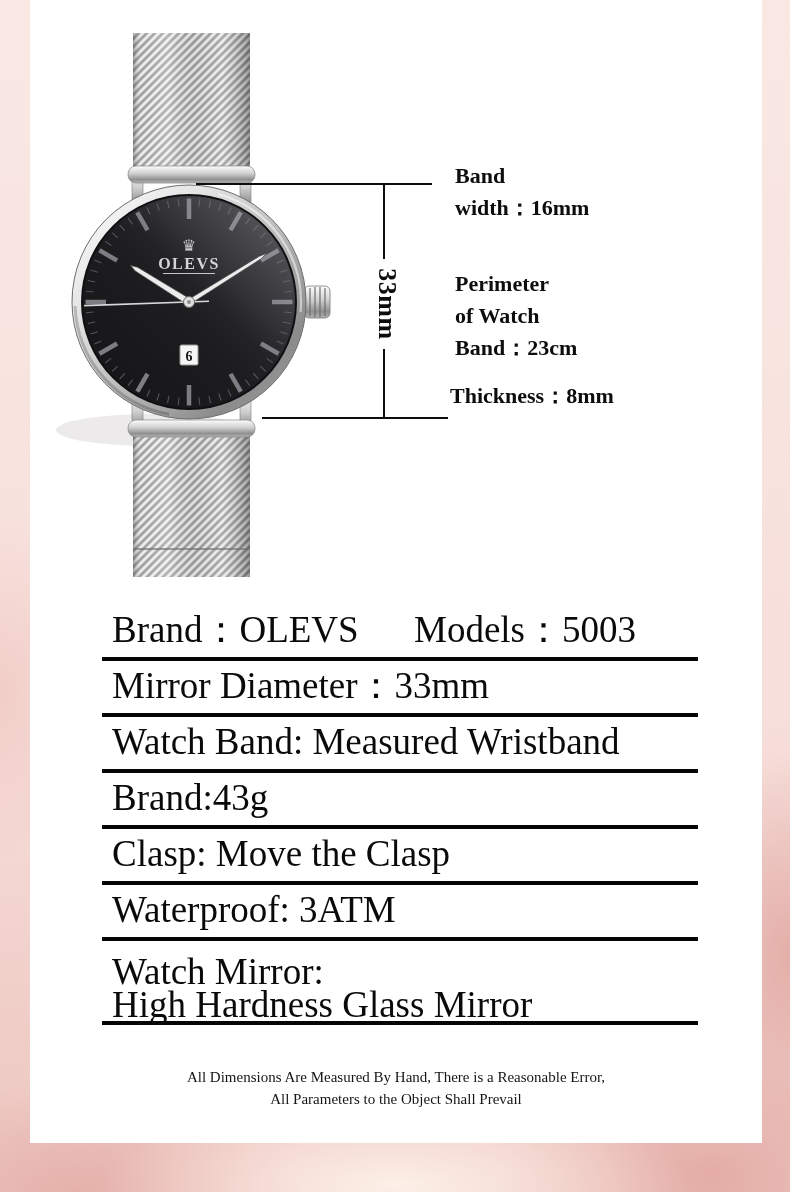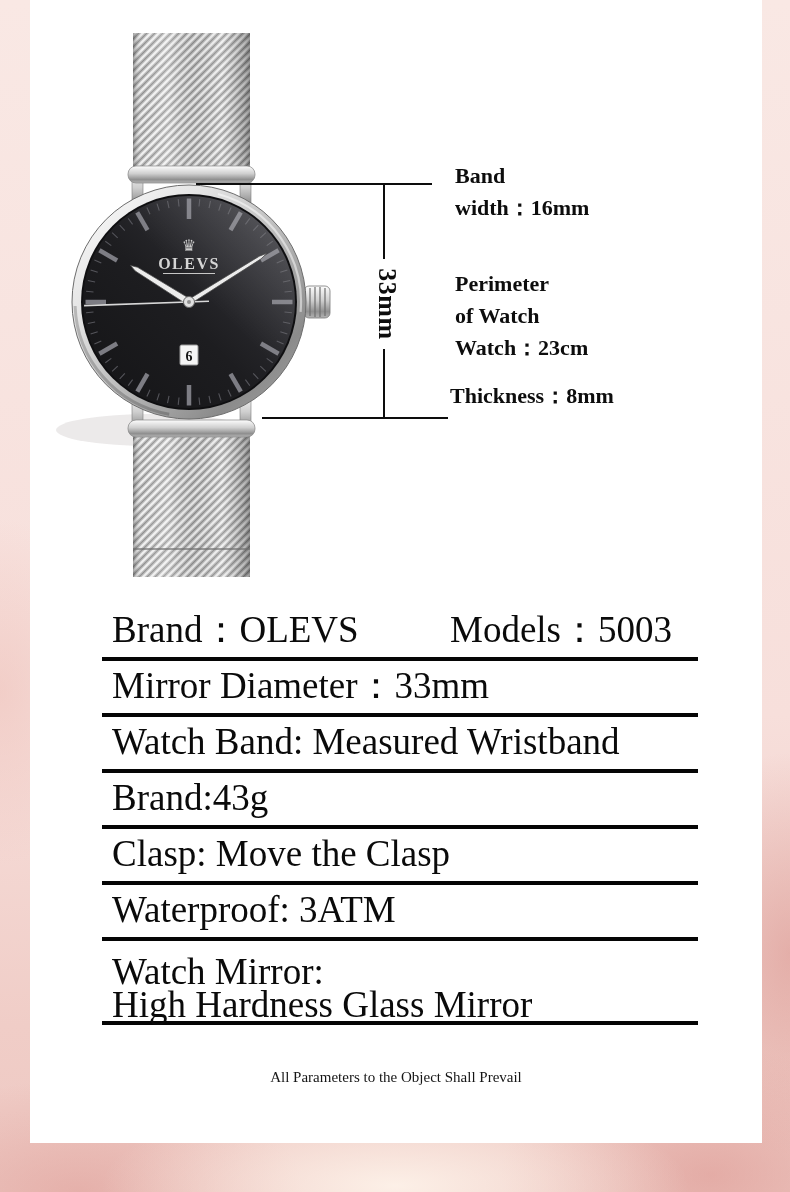--- a/index.html
+++ b/index.html
@@ -27,21 +27,21 @@
     font-size:26px;font-weight:bold;color:#0d0d0d;letter-spacing:0.5px;}
   .anno{position:absolute;color:#0d0d0d;font-size:22px;font-weight:bold;line-height:32px;}
   .anno span{display:block;}
   .anno-band{left:455px;top:160px;}
   .anno-perimeter{left:455px;top:268px;}
   .anno-dial{left:450px;top:380px;}
   
   .spec-table{position:absolute;left:102px;top:605px;width:596px;color:#0a0a0a;}
   .spec-row{position:relative;border-bottom:4px solid #050505;
     padding:10px 10px 12px 10px;font-size:37px;font-weight:normal;line-height:30px;}
-  .spec-row .right-cell{position:absolute;left:312px;top:10px;margin-left:36px;}
+  .spec-row .right-cell{position:absolute;left:312px;top:10px;}
   .spec-row.two-line{padding-top:14px;padding-bottom:0;}
   .spec-row.two-line span{display:block;line-height:33px;}
   .footer{position:absolute;left:30px;top:1066px;width:732px;text-align:center;
     font-size:15px;line-height:22px;color:#151515;}
   .footer span{display:block;}
 </style>
 </head>
 <body>
 
 <div class="stage">
@@ -230,21 +230,21 @@
     <span>33mm</span>
   </div>
 
   <div class="anno anno-band">
     <span>Band</span>
     <span>width：16mm</span>
   </div>
   <div class="anno anno-perimeter">
     <span>Perimeter</span>
     <span>of Watch</span>
-    <span>Watch：23cm</span>
+    <span>Band：23cm</span>
   </div>
   <div class="anno anno-dial">
     <span>Thickness：8mm</span>
   </div>
 
   <div class="spec-table">
     <div class="spec-row">
       <span>Brand：OLEVS</span>
       <span class="right-cell">Models：5003</span>
     </div>
@@ -263,15 +263,16 @@
     <div class="spec-row">
       <span>Waterproof: 3ATM</span>
     </div>
     <div class="spec-row two-line">
       <span>Watch Mirror:</span>
       <span>High Hardness Glass Mirror</span>
     </div>
   </div>
 
   <div class="footer">
+    <span>All Dimensions Are Measured By Hand, There is a Reasonable Error,</span>
     <span>All Parameters to the Object Shall Prevail</span>
   </div>
 </div>
 
 </body></html>

